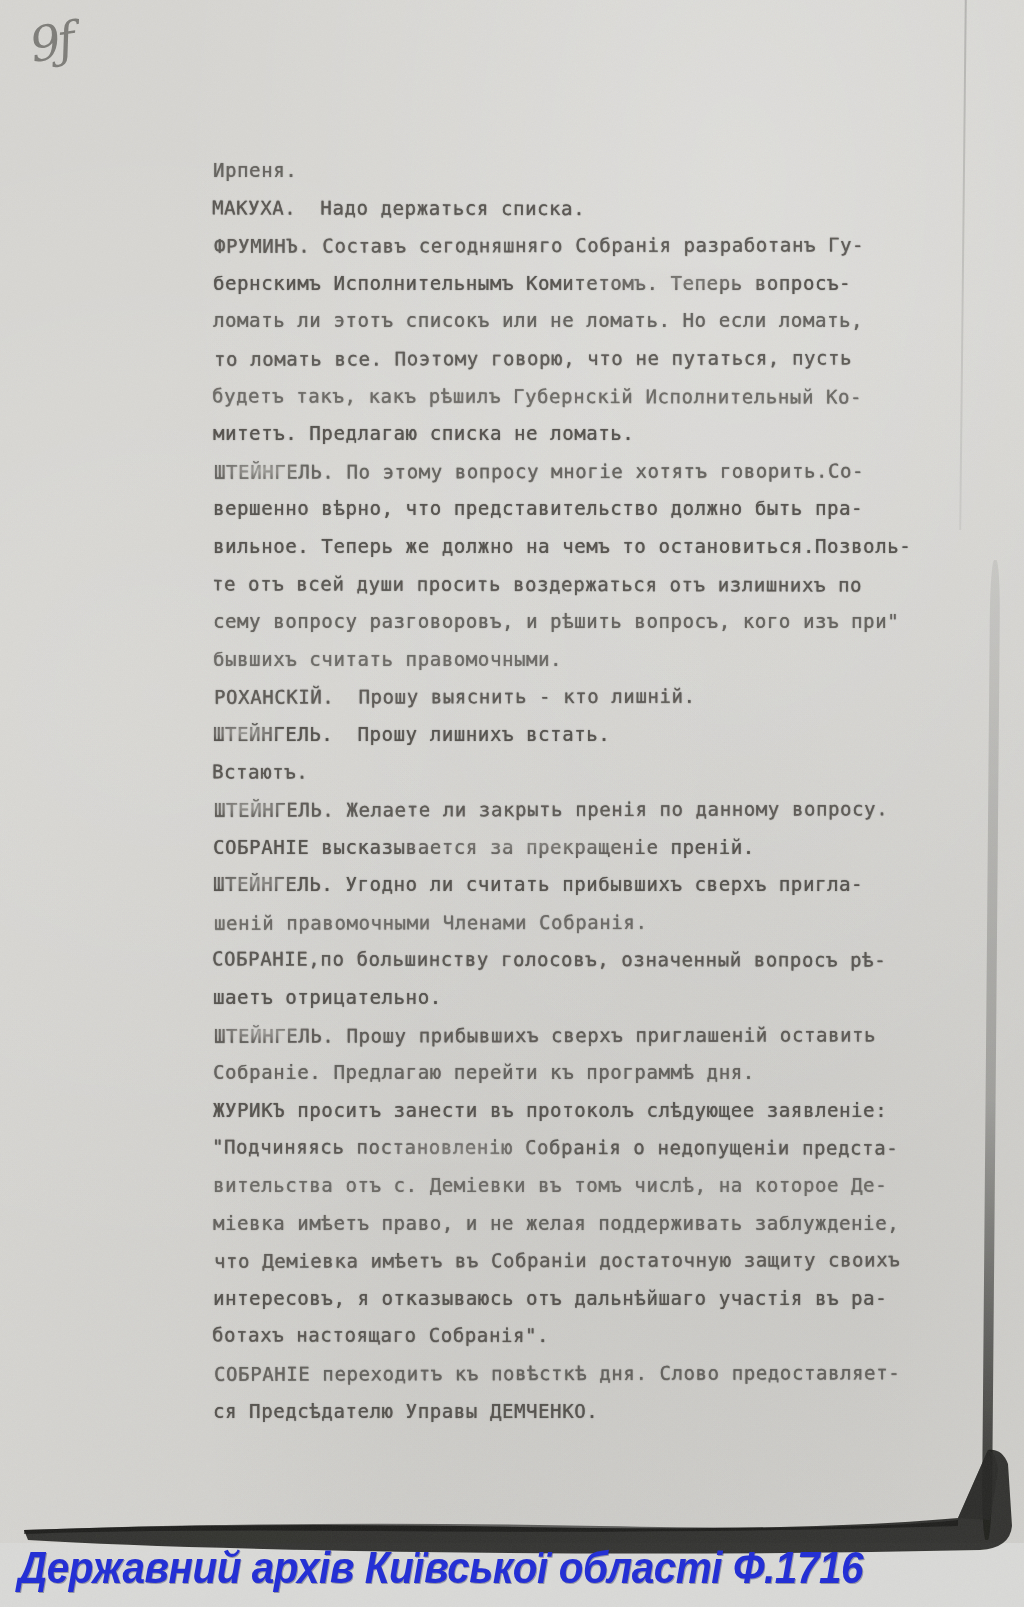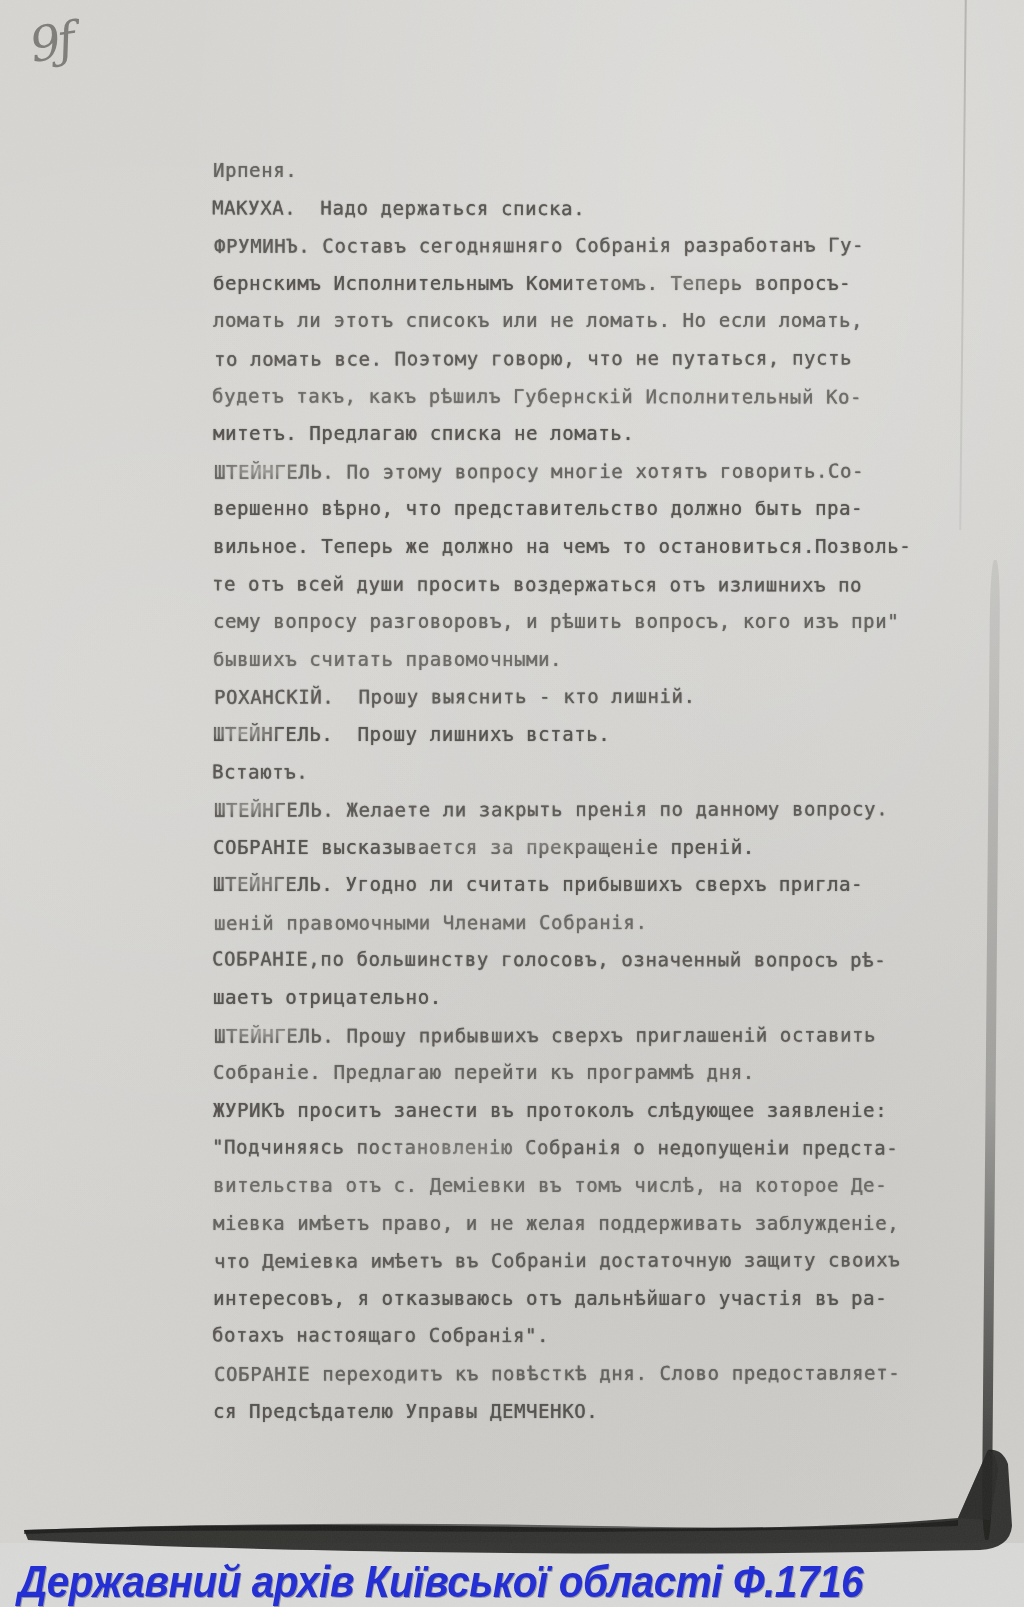--- a/index.html
+++ b/index.html
@@ -84,21 +84,21 @@
       radial-gradient(ellipse 160px 20px at 260px 1010px,rgba(215,214,211,0.3), transparent 75%);
   }
   
   .grain{
     position:absolute;left:0;top:0;width:1024px;height:1607px;
     opacity:.45;pointer-events:none;
   }
   
   .watermark-strip{
     position:absolute;left:0;top:1543px;width:1024px;height:64px;
-    display:flex;align-items:flex-end;
+    display:flex;align-items:flex-start;
   }
   .watermark-text{
     font-family:"Liberation Sans","DejaVu Sans",sans-serif;
     font-weight:bold;font-style:italic;
     font-size:44px;
     color:var(--watermark_blue,#2430d4);
     transform:scaleX(0.92);
     transform-origin:left center;
     margin-left:18px;
     white-space:nowrap;

